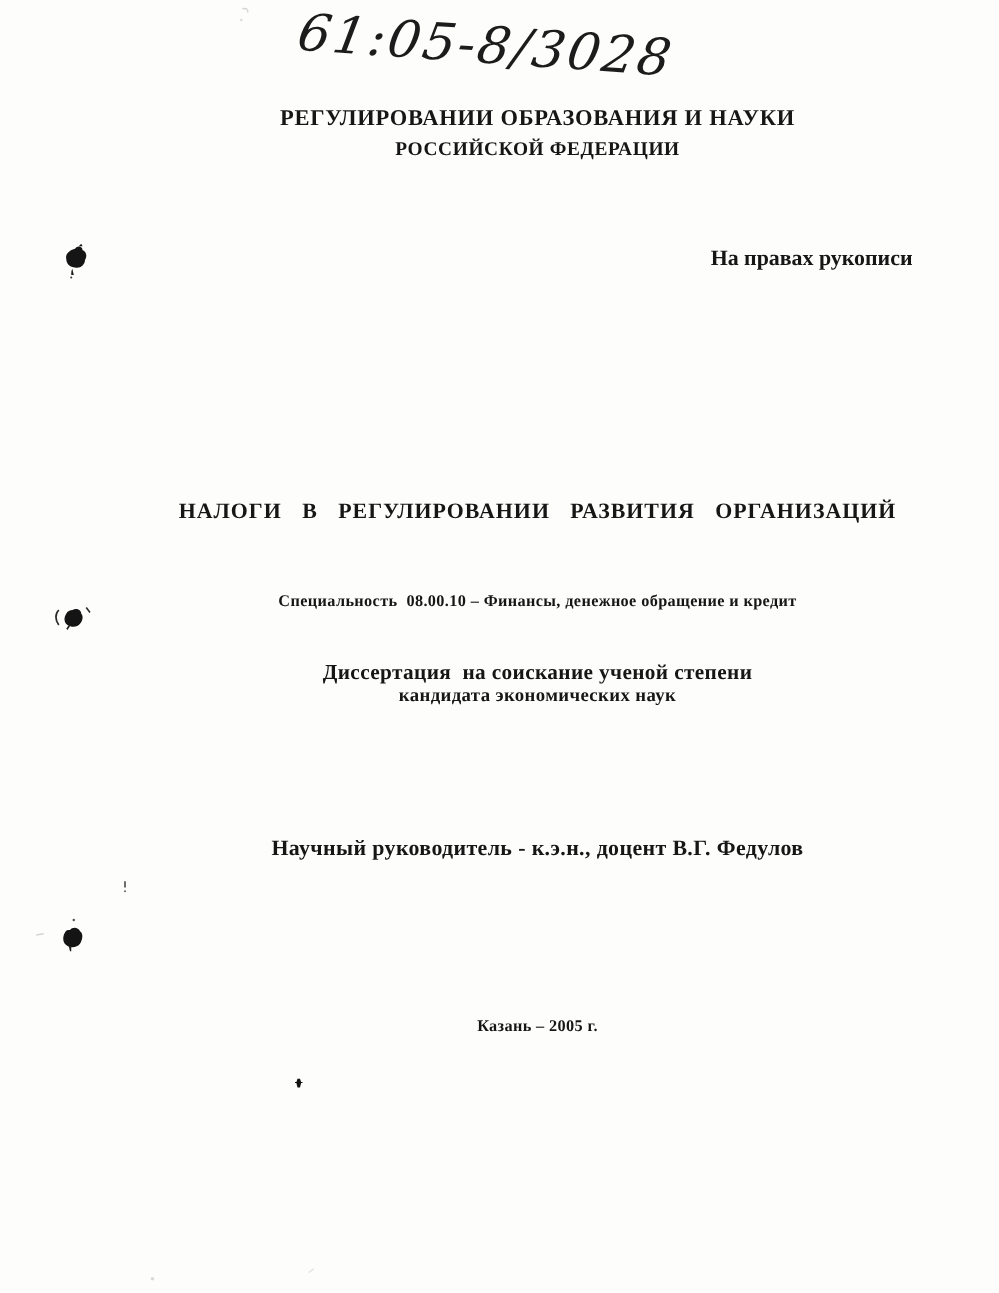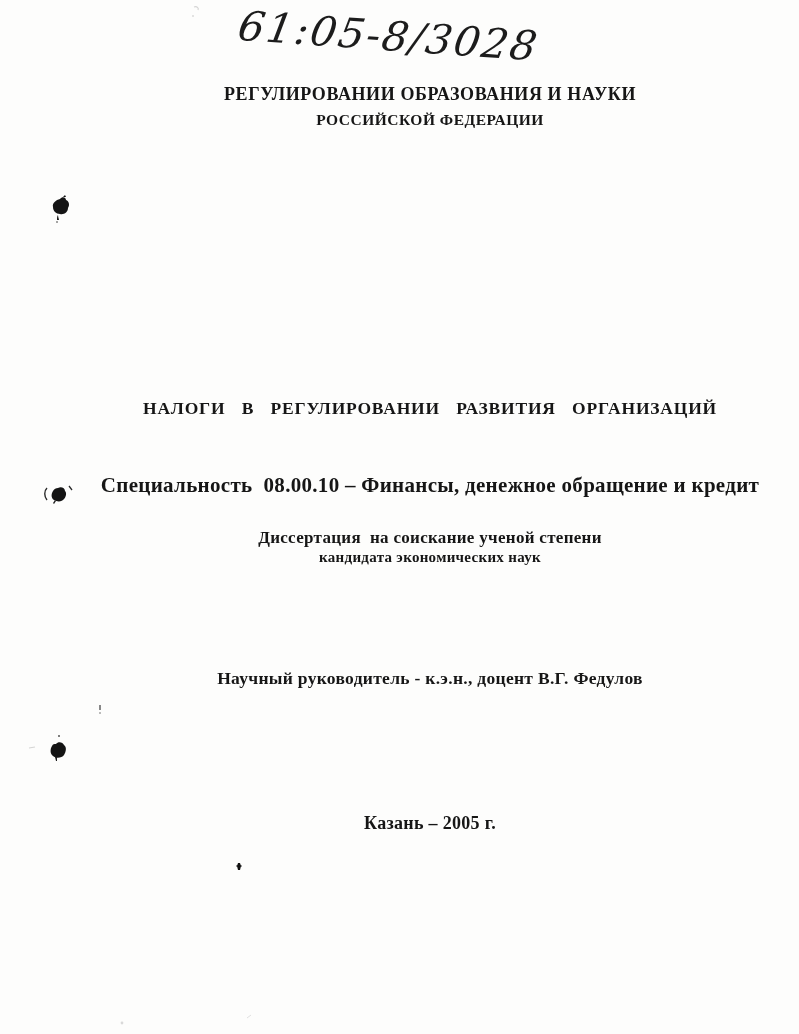--- a/index.html
+++ b/index.html
@@ -44,25 +44,25 @@
     white-space:pre;
   }
   .ministry1{top:84px;font-size:18px;letter-spacing:0.6px;}
   .ministry2{top:111px;font-size:15.5px;letter-spacing:0.5px;}
   .note{
     position:absolute;top:196px;right:69px;
     font-weight:700;font-size:17.5px;white-space:pre;
   }
   .author{top:287px;font-size:17.5px;word-spacing:2px;}
   .title{top:373px;font-size:17.5px;letter-spacing:0.8px;word-spacing:3px;margin-top:25px;}
-  .specialty{top:473px;font-size:21px;}
+  .specialty{top:473px;font-size:13px;}
   .diss1{top:528px;font-size:17px;}
   .diss2{top:549px;font-size:15px;}
   .advisor{top:668px;font-size:17.5px;}
-  .cityyear{top:813px;font-size:18px;}
+  .cityyear{top:813px;font-size:13px;}
   .artifact{position:absolute;pointer-events:none;}
   .faint{opacity:0.35;}
 </style>
 </head>
 <body>
 
 <div class="page">
 
   <div class="handwriting">61:05-8/3028</div>
 
@@ -81,20 +81,21 @@
     <div class="line specialty">Специальность  08.00.10 – Финансы, денежное обращение и кредит</div>
 
     <div class="line diss1">Диссертация  на соискание ученой степени</div>
     <div class="line diss2">кандидата экономических наук</div>
 
     <div class="line advisor">Научный руководитель - к.э.н., доцент В.Г. Федулов</div>
 
     <div class="line cityyear">Казань – 2005 г.</div>
   </div>
 
+  <div class="note">На правах рукописи</div>
 
   <svg class="artifact" style="left:51px;top:195px" width="22" height="30" viewBox="0 0 22 30">
     <path d="M9 4 C11 1 15 2 15 5 C18 6 19 10 17 13 C17 17 13 20 9 19 C5 19 2 16 2 12 C1 8 5 5 9 4 Z" fill="#151515"></path>
     <path d="M12 2 l2 -2 l1 2 z" fill="#151515"></path>
     <path d="M7 20 c0 2 1 4 1 5 l-2 0 c0 -2 0 -4 1 -5 z" fill="#1b1b1b"></path>
     <circle cx="6" cy="27" r="0.8" fill="#333"></circle>
   </svg>
 
   <svg class="artifact" style="left:41px;top:484px" width="34" height="24" viewBox="0 0 34 24">
     <path d="M6 4 C3 7 3 12 6 16" stroke="#2a2a2a" stroke-width="1.4" fill="none"></path>

